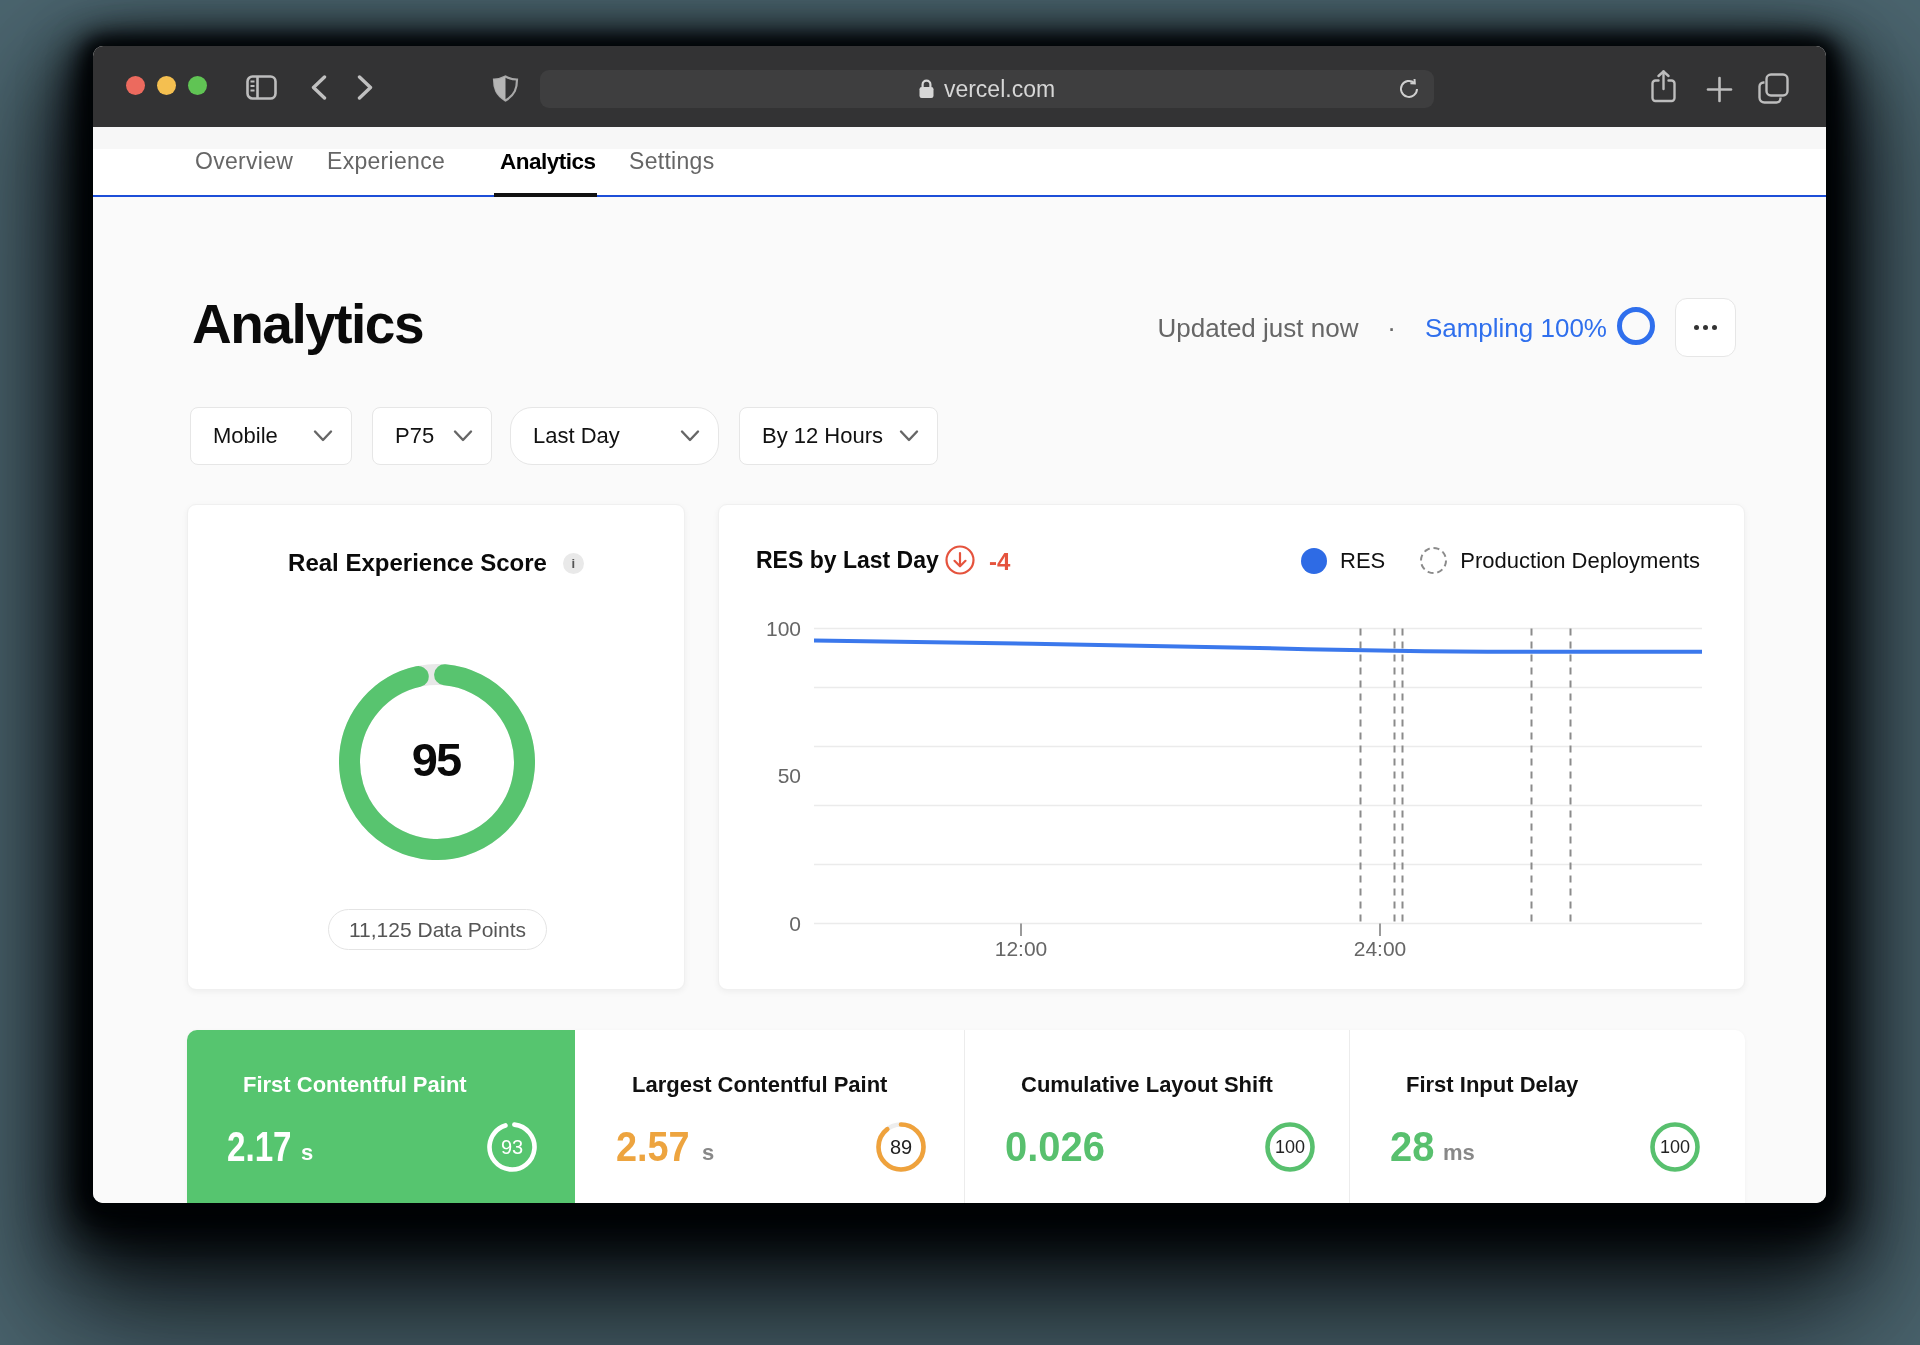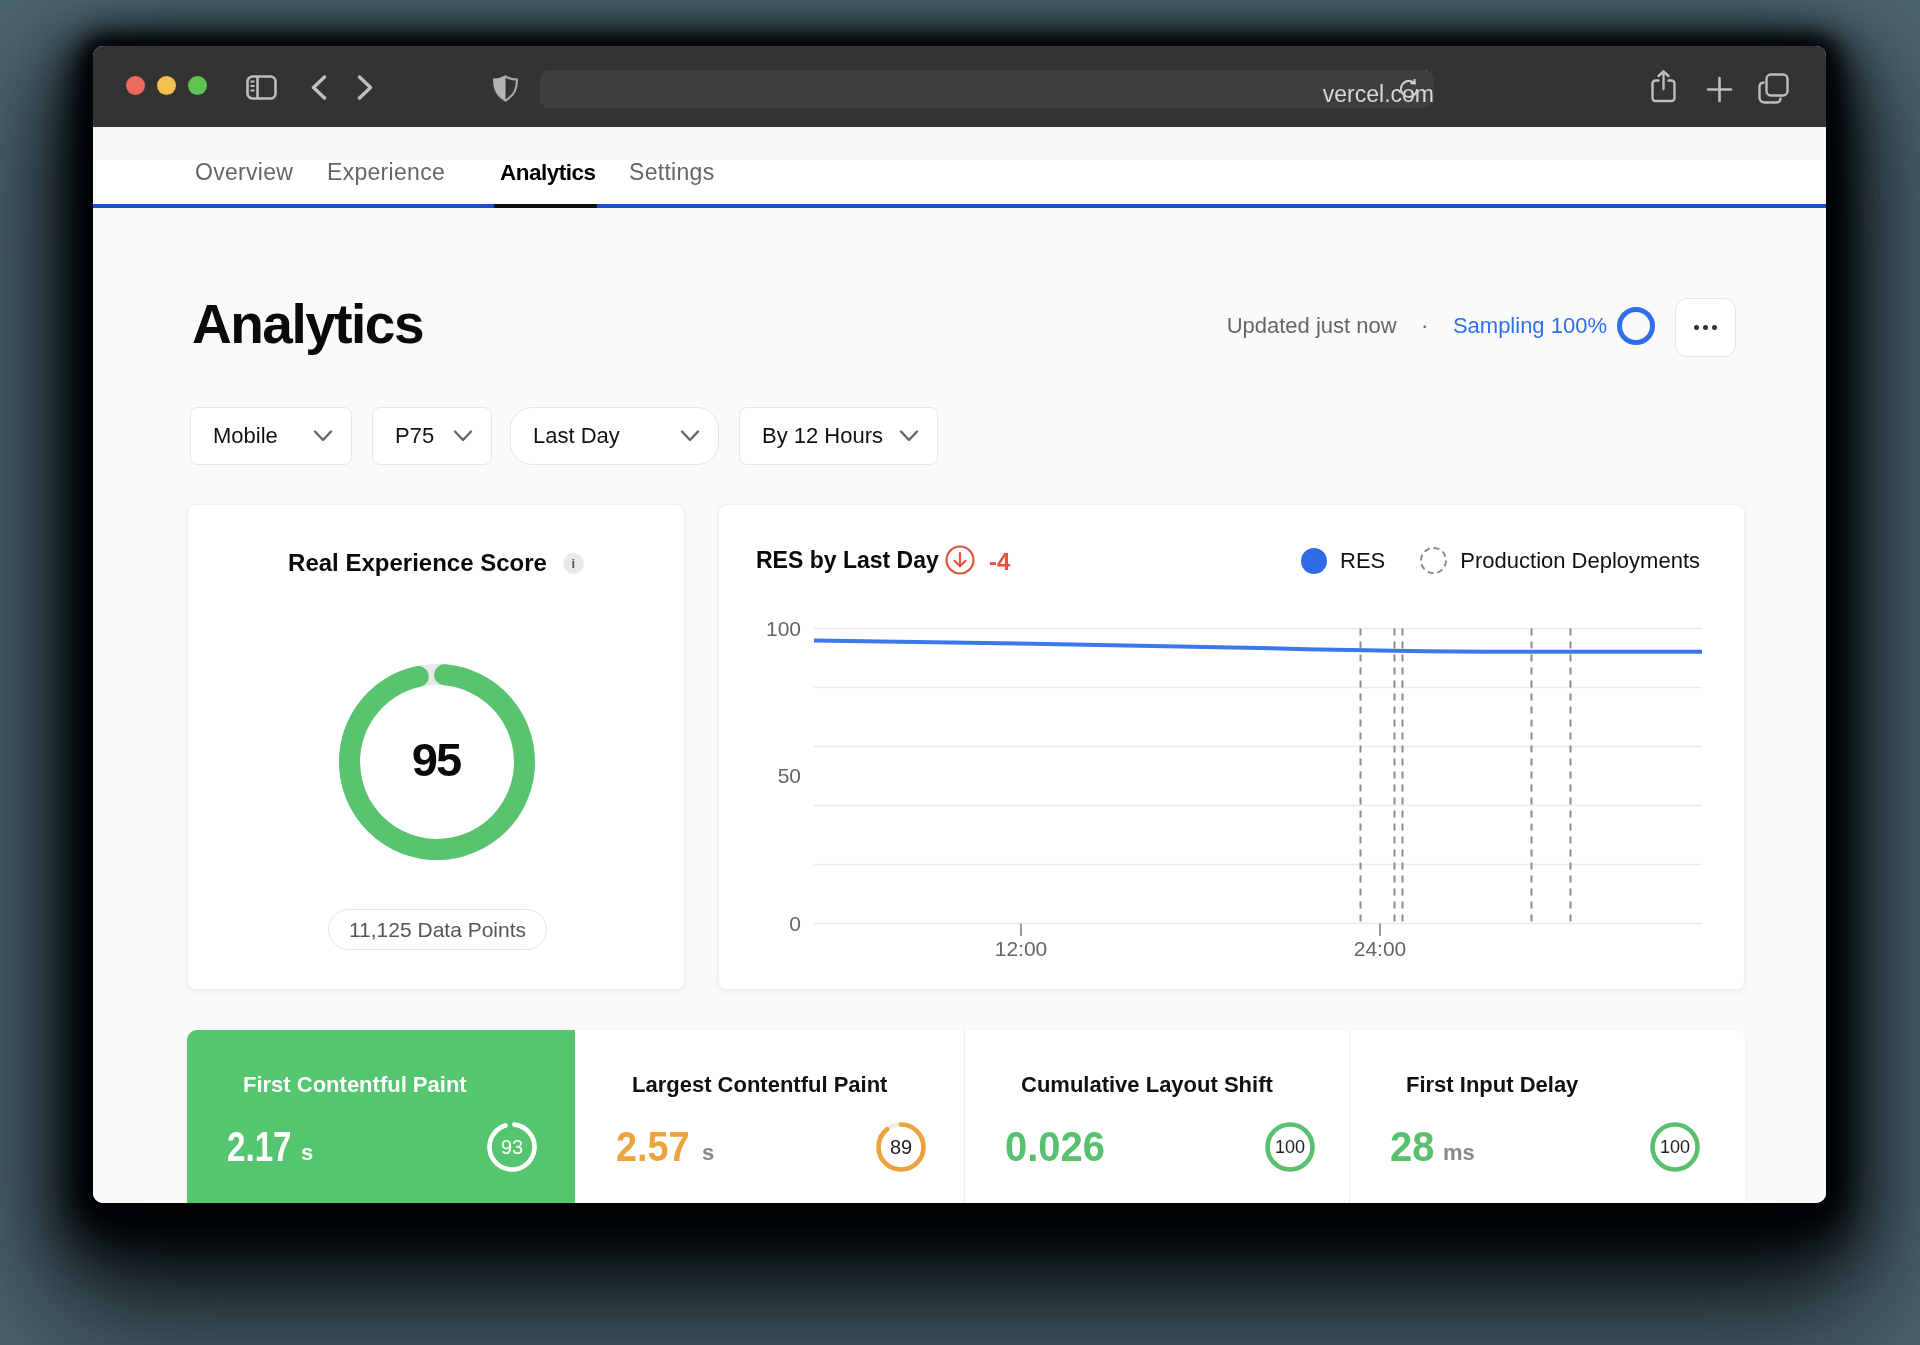--- a/index.html
+++ b/index.html
@@ -9,31 +9,31 @@
   box-shadow: 0 0 16px 6px rgba(0,3,5,.9), 0 6px 30px 12px rgba(0,3,5,.95), 0 20px 50px 18px rgba(0,3,5,.9), 0 45px 90px 26px rgba(0,3,5,.8), 0 85px 150px 45px rgba(0,3,5,.5); }
 
 .chrome { position:absolute; left:0; top:0; right:0; height:81px; background:#333334; }
 .tl { position:absolute; top:30px; width:19px; height:19px; border-radius:50%; }
 .tl.r { left:33px; background:#ec6a5e; }
 .tl.y { left:64px; background:#f4bf50; }
 .tl.g { left:95px; background:#60c454; }
 .cicon { position:absolute; color:#b9b9b9; }
 
 .urlbar { position:absolute; left:447px; top:24px; width:894px; height:38px; background:#3e3e3f; border-radius:9px; }
-.urltext { position:absolute; left:0; right:0; top:0; bottom:0; display:flex; align-items:flex-end; justify-content:center; gap:10px; color:#d6d6d6; font-size:23px;flex-direction:column; }
+.urltext { position:absolute; left:0; right:0; top:0; bottom:0; display:flex; align-items:center; justify-content:center; gap:10px; color:#d6d6d6; font-size:23px; }
 
 .page { position:absolute; left:0; top:81px; right:0; bottom:0; background:#fafafa; }
 .strip { position:absolute; left:0; top:0; right:0; height:33px; background:#f7f7f7; }
-.nav { position:absolute; left:0; top:33px; right:0; height:48px; background:#ffffff; border-bottom:4px solid #1d4ed8; }
+.nav { position:absolute; left:0; top:22px; right:0; height:48px; background:#ffffff; border-bottom:2px solid #1d4ed8; }
 .nav span { position:absolute; top:0px; font-size:23px; line-height:25px; letter-spacing:0.3px; color:#666; }
 .nav .active { color:#000; font-weight:700; font-size:22.5px; letter-spacing:-0.5px; }
 .underline { position:absolute; left:401px; top:44px; width:103px; height:4px; background:#111; }
 h1 { position:absolute; left:99px; top:170px; font-size:55px; line-height:55px; letter-spacing:-1.5px; color:#0a0a0a; font-weight:700; }
 
-.meta { position:absolute; top:186px; right:219px; text-align:right; font-size:22px; color:#666; white-space:nowrap; }
+.meta { position:absolute; top:186px; right:219px; text-align:right; font-size:26px; color:#666; white-space:nowrap; }
 .meta .blue { color:#2f6fed; }
 .bluering { position:absolute; left:1524px; top:180px; width:38px; height:38px; border-radius:50%; border:5px solid #2f6fed; background:#fafafa; }
 .dotsbtn { position:absolute; left:1582px; top:171px; width:61px; height:59px; border-radius:12px; background:#fff; border:1px solid #e6e6e6; display:flex; align-items:center; justify-content:center; gap:4px; }
 .dotsbtn i { width:5px; height:5px; border-radius:50%; background:#333; }
 
 .fbtn { position:absolute; top:280px; height:58px; background:#fff; border:1px solid #e6e6e6; border-radius:8px; font-size:22px; color:#111; }
 .fbtn .lab { position:absolute; left:22px; top:15px; }
 .fbtn svg { position:absolute; right:18px; top:21px; }
 
 .card { position:absolute; background:#fff; border-radius:9px; box-shadow:0 2px 6px rgba(0,0,0,.05); border:1px solid #f0f0f0; }

